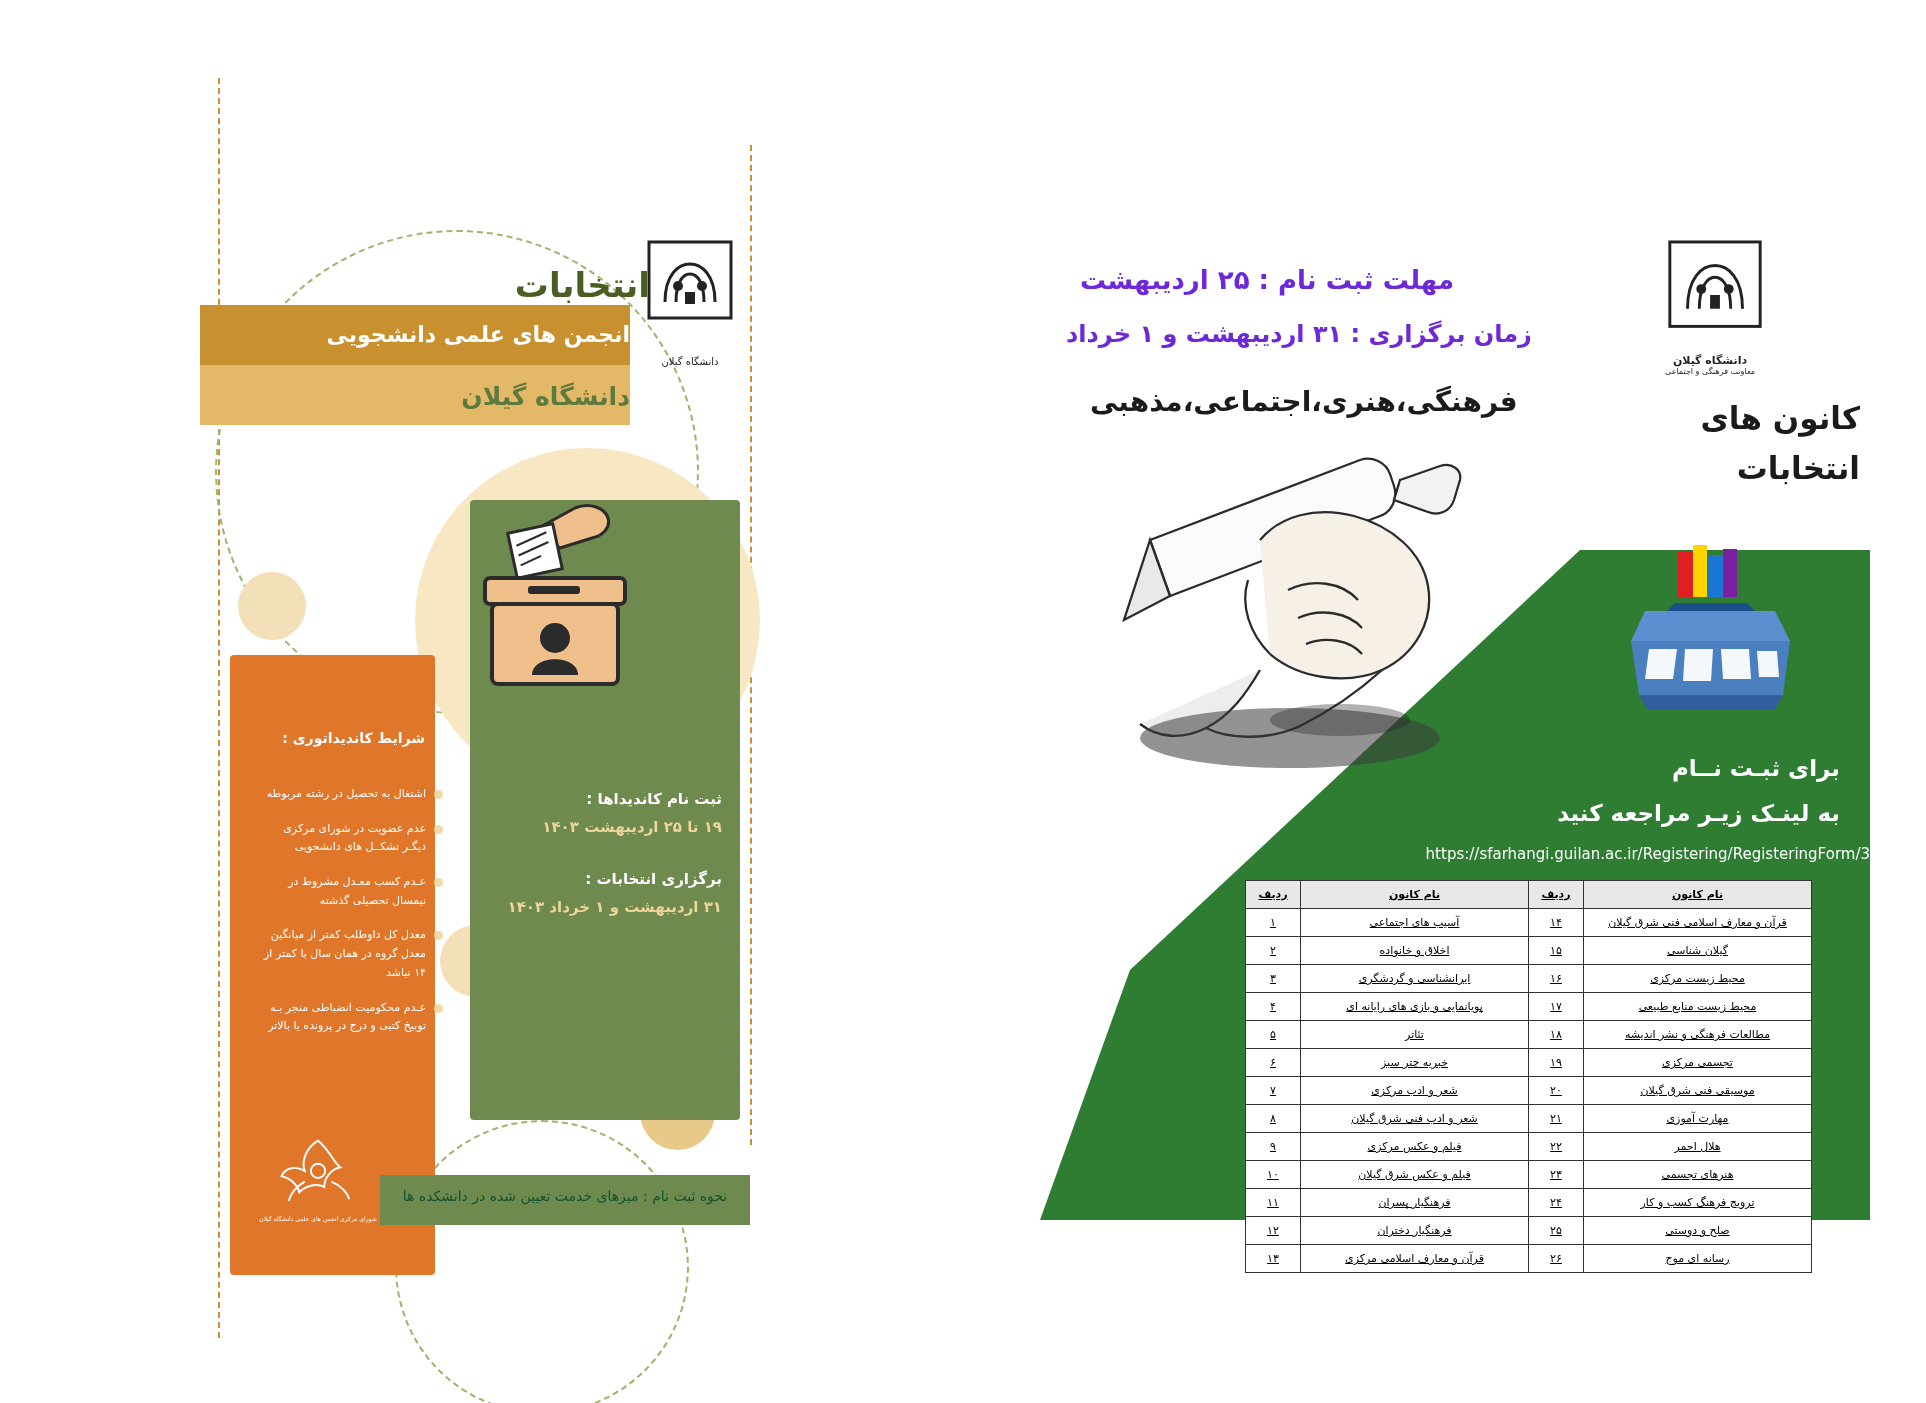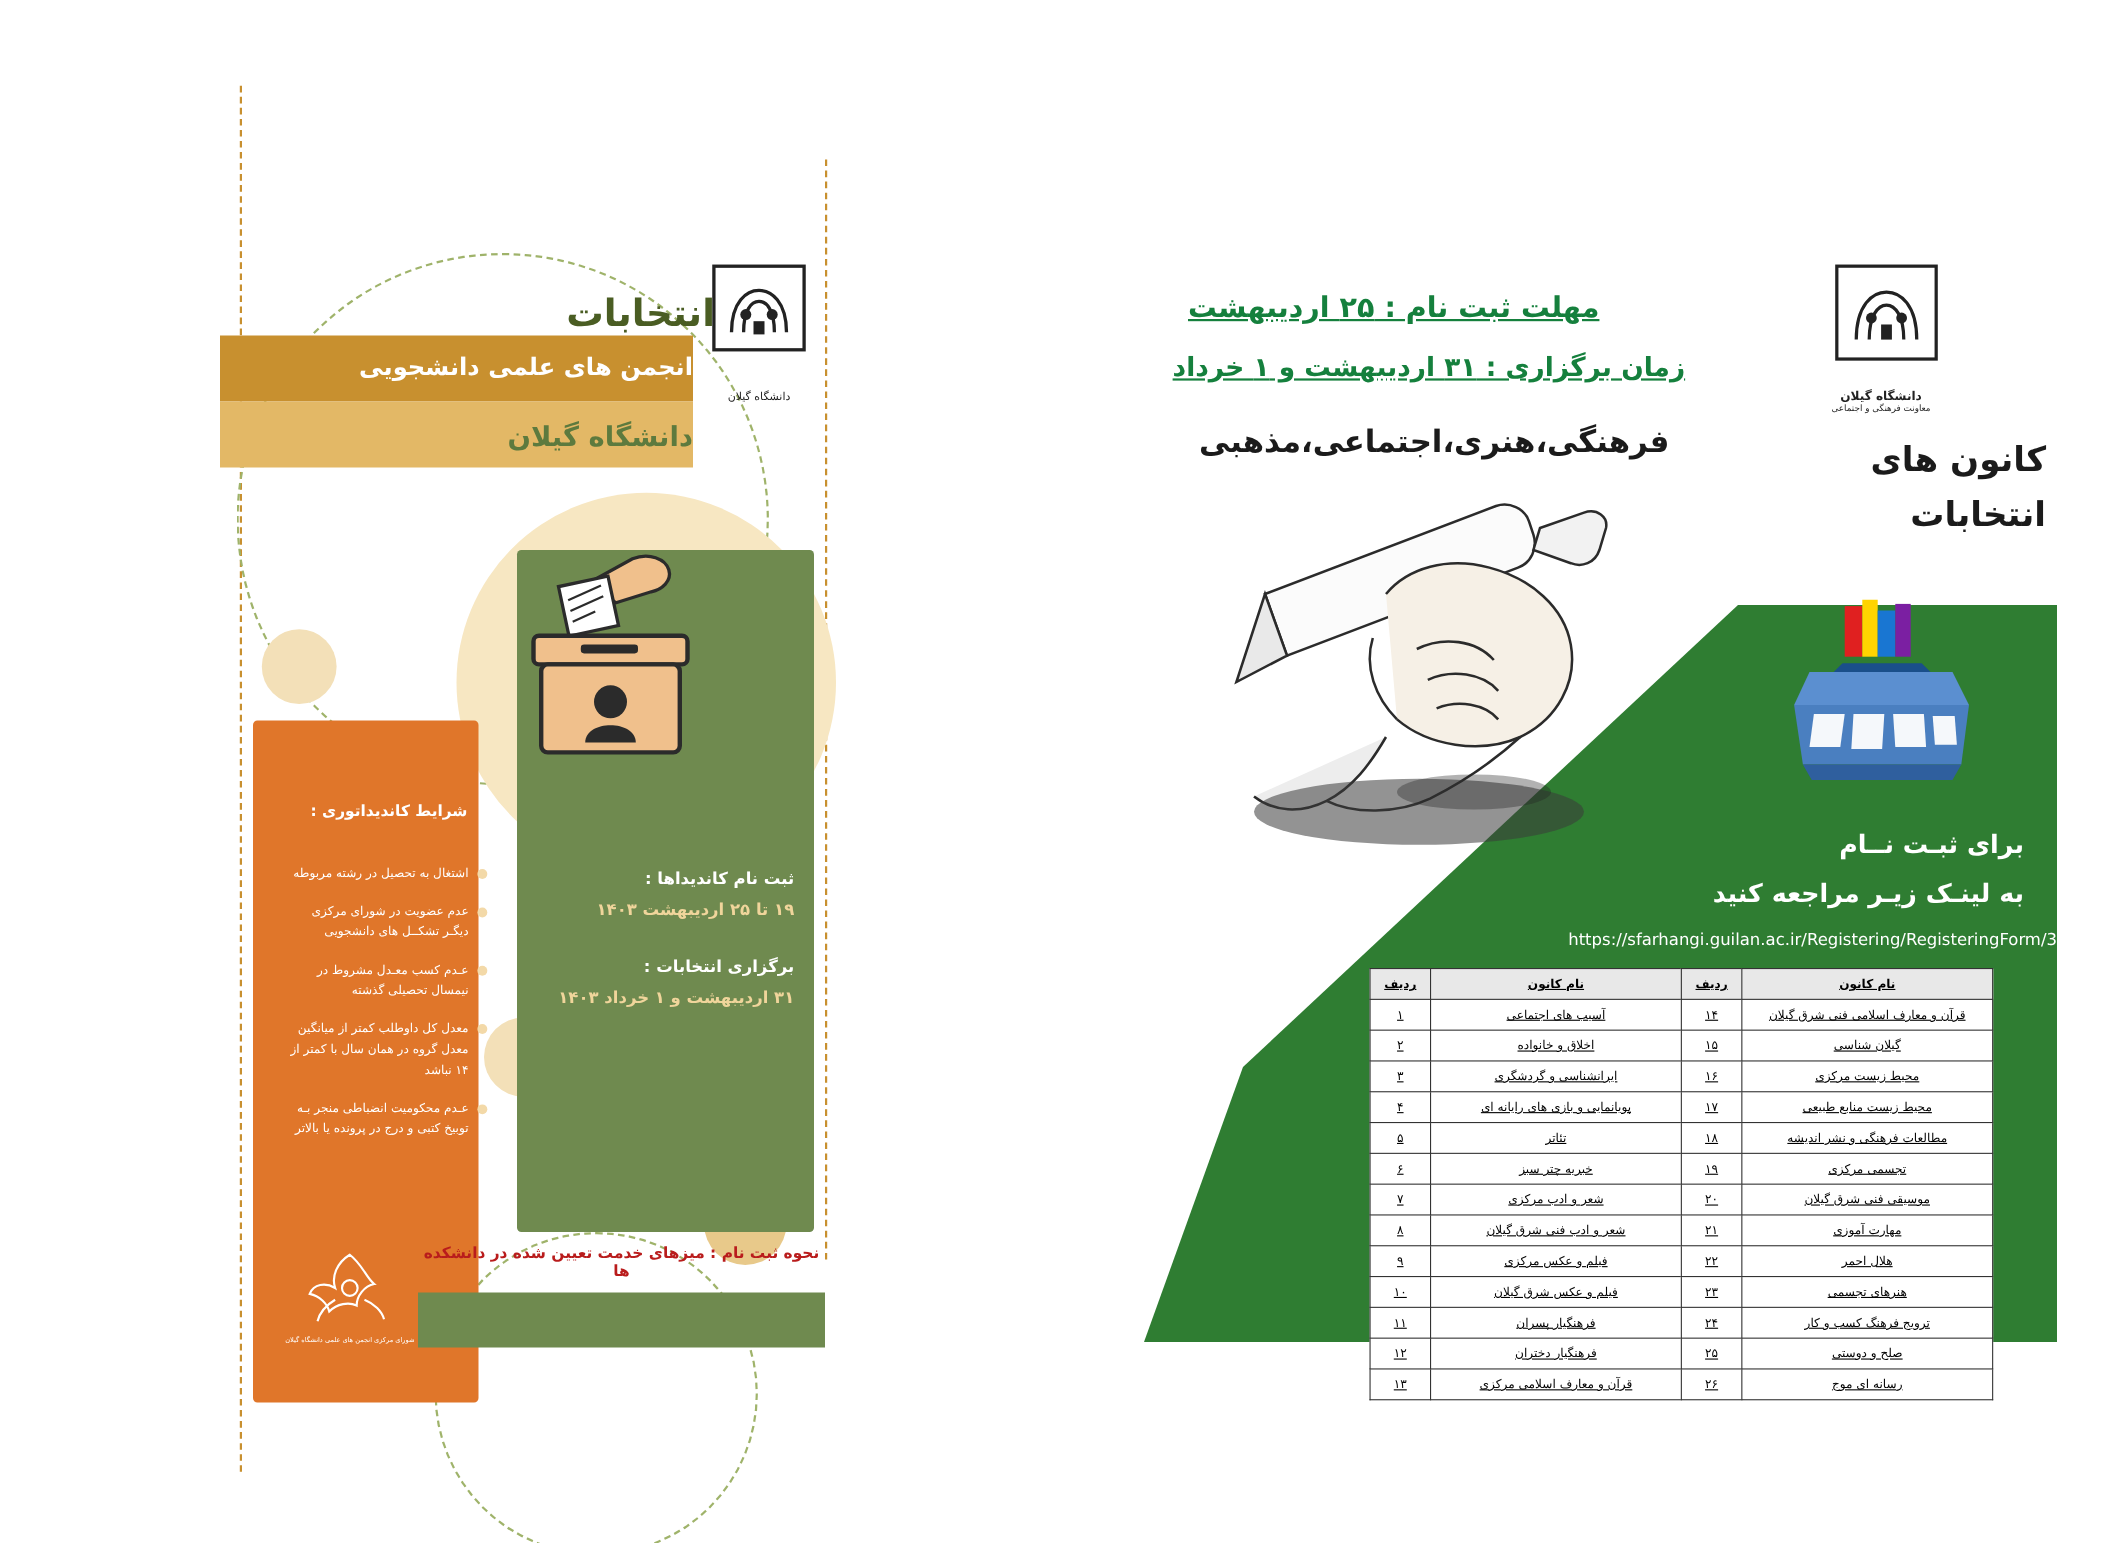--- a/index.html
+++ b/index.html
@@ -23,21 +23,21 @@
   .bullet-row{display:flex;align-items:flex-start;gap:8px;margin-bottom:16px;color:#fff;font-size:11px;line-height:1.7;}
   .bullet-dot{width:9px;height:9px;border-radius:50%;background:#f3d9a8;flex:none;margin-top:5px;}
 
   .green-line{color:#fff;font-size:15px;font-weight:bold;margin:0 0 10px 0;}
   .green-date{color:#f0d59b;font-size:15px;font-weight:bold;margin:0 0 34px 0;}
 
   .ballot-wrap{position:absolute;left:440px;top:470px;width:230px;height:230px;}
 
   .footer-strip{position:absolute;background:#6f8a4f;color:#fff;}
 
-  .red-line{color:#15803d;font-weight:bold;font-family:"DejaVu Sans",sans-serif;text-decoration:underline;}
+  .red-line{color:#6d28d9;font-weight:bold;font-family:"DejaVu Sans",sans-serif;}
   .dark-line{color:#1b1b1b;font-weight:bold;}
 
   table.kanoon{border-collapse:collapse;font-size:11px;background:#fff;}
   table.kanoon th,table.kanoon td{border:1px solid #333;padding:4px 6px;text-align:center;height:19px;text-decoration:underline;}
   table.kanoon th{background:#e8e8e8;font-weight:bold;}
   td.name{text-align:center;width:215px;}
   td.num{width:42px;}
 
   .link-text{font-family:"DejaVu Sans",sans-serif;color:#fff;font-size:15px;}
 </style>
@@ -133,21 +133,21 @@
         <path d="M55 12 C42 20 36 34 40 46 C30 40 18 42 14 52 C24 54 32 62 34 70 C42 62 54 60 62 64 C62 54 70 44 80 42 C72 36 68 22 55 12 Z"></path>
         <circle cx="55" cy="46" r="8"></circle>
         <path d="M70 58 C80 62 88 70 90 78"></path>
         <path d="M40 58 C30 64 24 72 22 80"></path>
       </g>
     </svg>
     <div style="font-size:6px;color:#fff;line-height:1.5;">شورای مرکزی انجمن های علمی دانشگاه گیلان</div>
   </div>
 
   <div class="footer-strip" style="left:380px;top:1175px;width:370px;height:50px;"></div>
-  <div style="position:absolute;left:385px;top:1132px;width:360px;text-align:center;color:#b91c1c;font-size:14px;font-weight:bold;">نحوه ثبت نام : میزهای خدمت تعیین شده در دانشکده ها</div>
+  <div style="position:absolute;left:385px;top:1188px;width:360px;text-align:center;color:#14532d;font-size:14px;font-weight:normal;">نحوه ثبت نام : میزهای خدمت تعیین شده در دانشکده ها</div>
 </div>
 
 <div>
 
   <svg style="position:absolute;left:1020px;top:520px;" width="850" height="700" viewBox="0 0 850 700">
     <polygon points="110,450 560,30 850,30 850,700 20,700" fill="#2f7d32"></polygon>
   </svg>
 
   <div style="position:absolute;left:1655px;top:240px;width:110px;">
     <svg viewBox="0 0 100 110" width="100" height="108">

